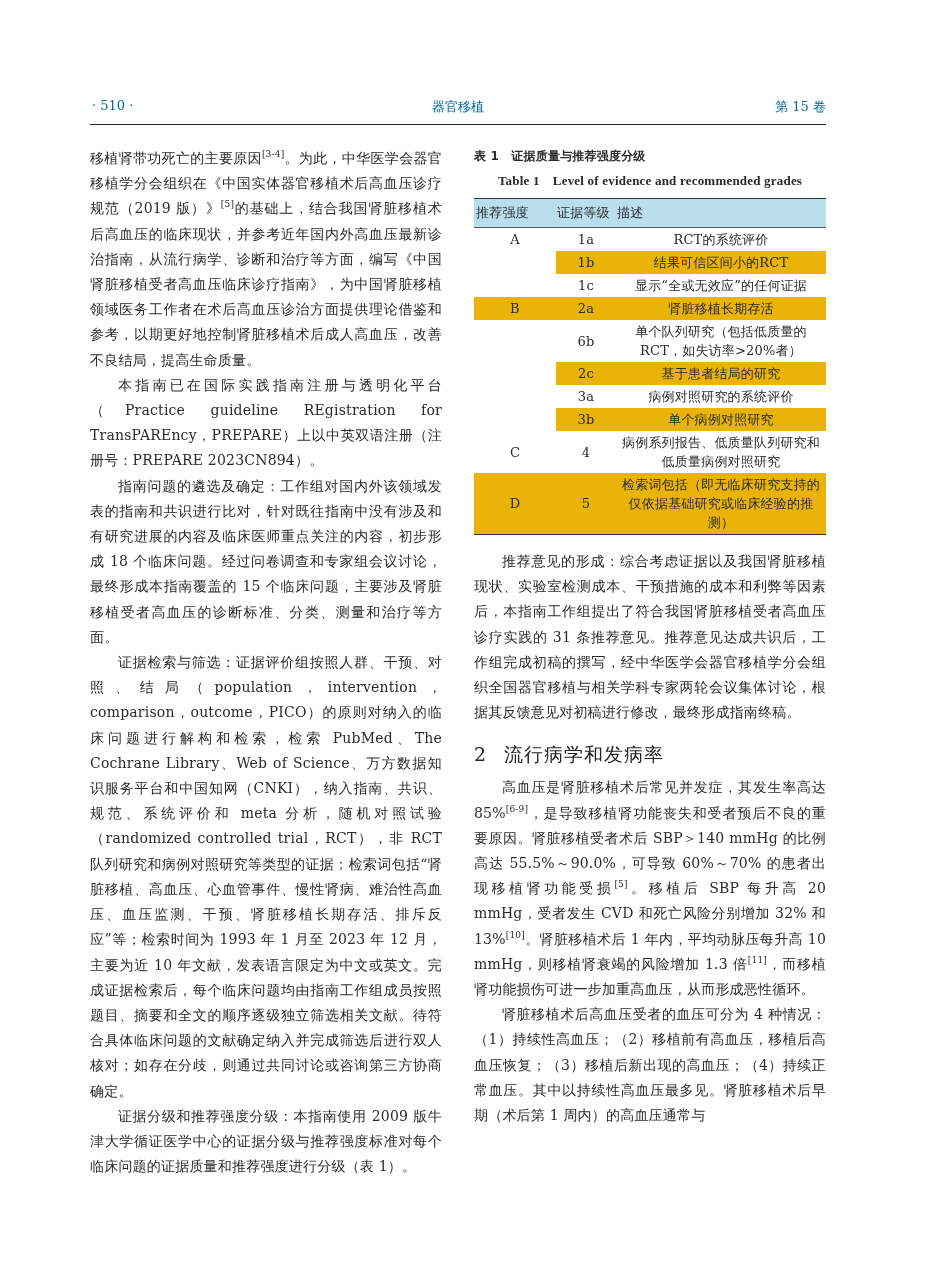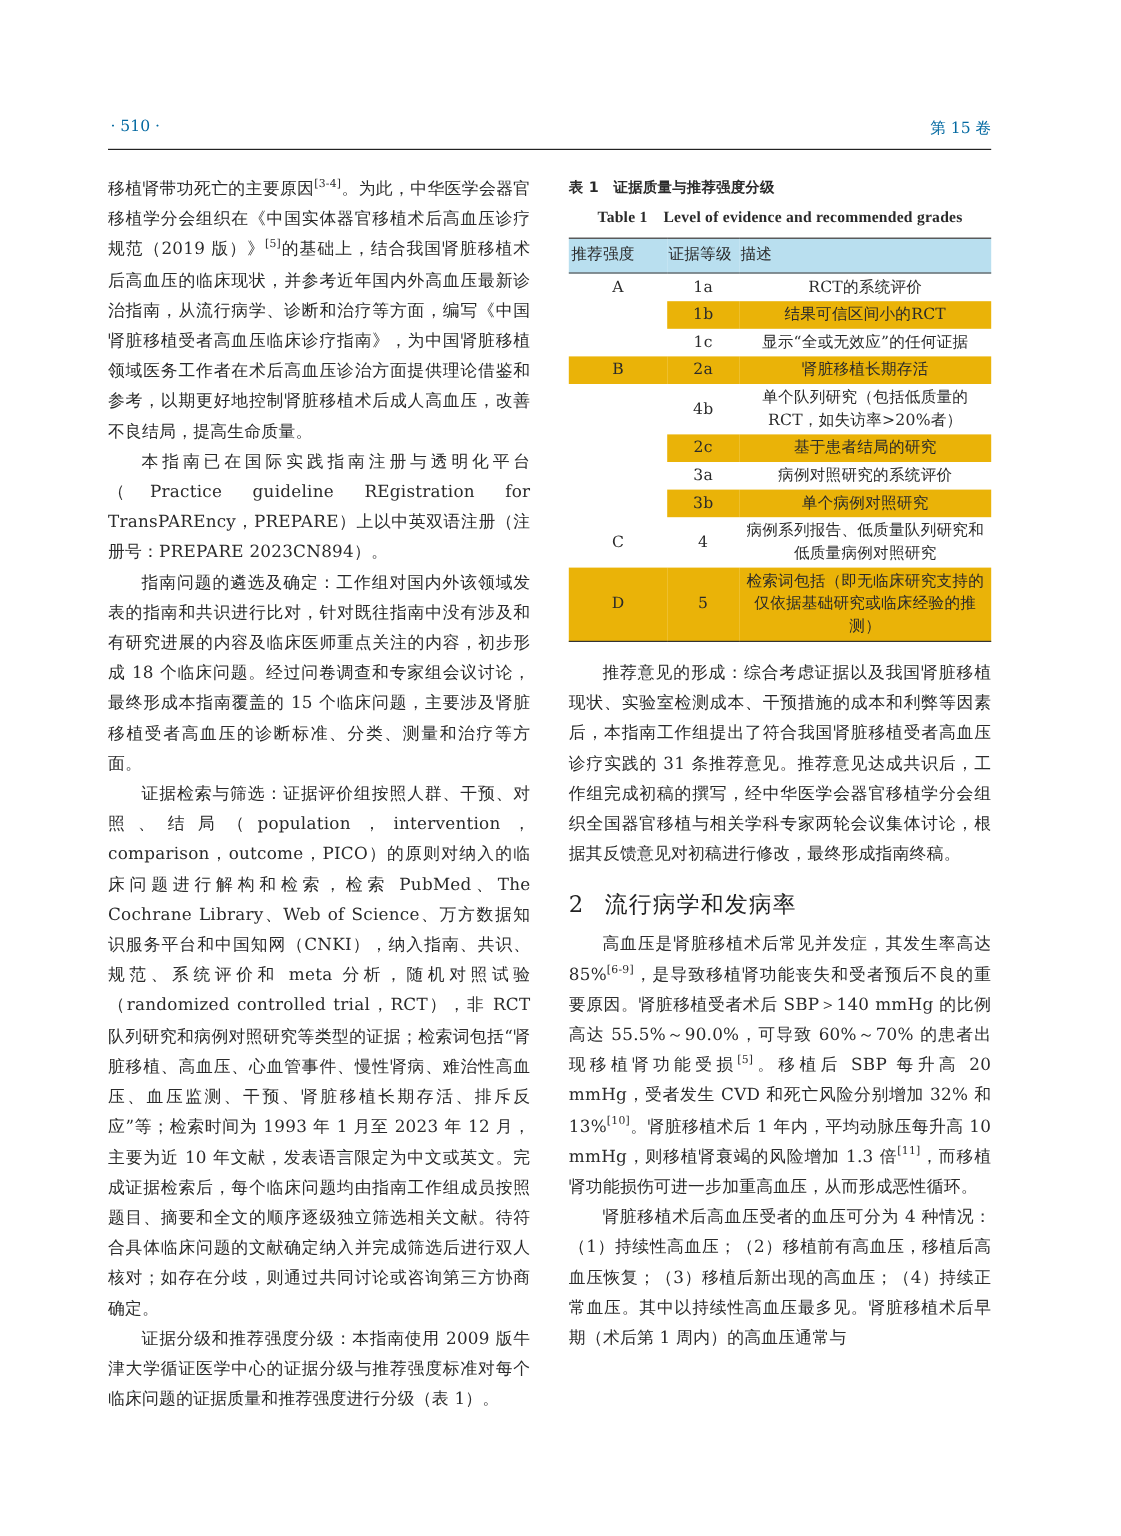--- a/index.html
+++ b/index.html
@@ -40,20 +40,21 @@
   table.ev tr.hl td.hlc { background: #eab308; }
   table.ev tr.last td { border-bottom: 1.4px solid #333; }
   table.ev th.g { width: 74px; text-align: left; padding-left: 2px; }
   table.ev th.l { width: 52px; text-align: left; }
 </style>
 </head>
 <body>
 
 <div class="header">
   <span class="left">· 510 ·</span>
+  <span class="center">器官移植</span>
   <span class="right">第 15 卷</span>
 </div>
 <div class="header-rule"></div>
 
 <div class="col col-left">
   <p><span>移植肾带功死亡的主要原因</span><sup>[3-4]</sup><span>。为此，中华医学会器官移植学分会组织在《中国实体器官移植术后高血压诊疗规范（2019 版）》</span><sup>[5]</sup><span>的基础上，结合我国肾脏移植术后高血压的临床现状，并参考近年国内外高血压最新诊治指南，从流行病学、诊断和治疗等方面，编写《中国肾脏移植受者高血压临床诊疗指南》，为中国肾脏移植领域医务工作者在术后高血压诊治方面提供理论借鉴和参考，以期更好地控制肾脏移植术后成人高血压，改善不良结局，提高生命质量。</span></p>
 
 
   <p class="indent">本指南已在国际实践指南注册与透明化平台（Practice guideline REgistration for TransPAREncy，PREPARE）上以中英双语注册（注册号：PREPARE 2023CN894）。</p>
   <p class="indent">指南问题的遴选及确定：工作组对国内外该领域发表的指南和共识进行比对，针对既往指南中没有涉及和有研究进展的内容及临床医师重点关注的内容，初步形成 18 个临床问题。经过问卷调查和专家组会议讨论，最终形成本指南覆盖的 15 个临床问题，主要涉及肾脏移植受者高血压的诊断标准、分类、测量和治疗等方面。</p>
@@ -89,21 +90,21 @@
         <td class="level">1c</td>
         <td>显示“全或无效应”的任何证据</td>
       </tr>
       <tr class="hl">
         <td class="grade hlc">B</td>
         <td class="level hlc">2a</td>
         <td class="hlc">肾脏移植长期存活</td>
       </tr>
       <tr>
         <td class="grade"></td>
-        <td class="level">4b</td>
+        <td class="level">6b</td>
         <td>单个队列研究（包括低质量的RCT，如失访率&gt;20%者）</td>
       </tr>
       <tr class="hl">
         <td class="grade"></td>
         <td class="level hlc">2c</td>
         <td class="hlc">基于患者结局的研究</td>
       </tr>
       <tr>
         <td class="grade"></td>
         <td class="level">3a</td>

